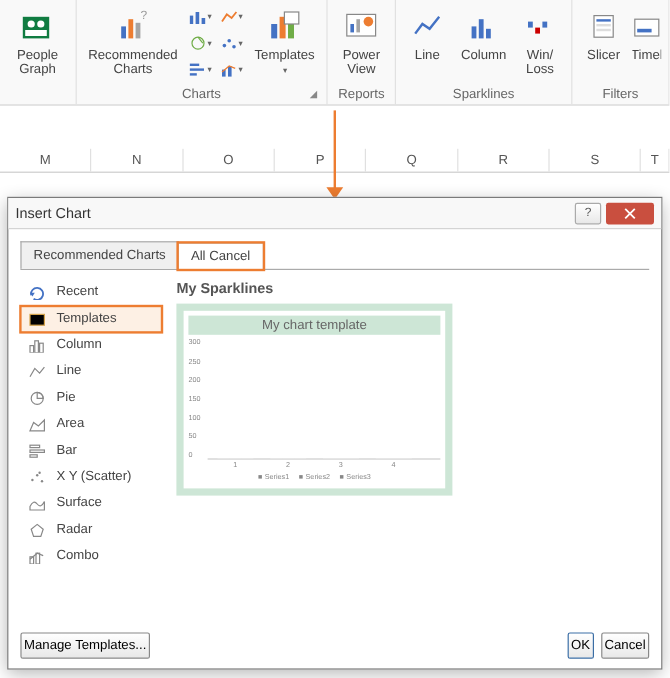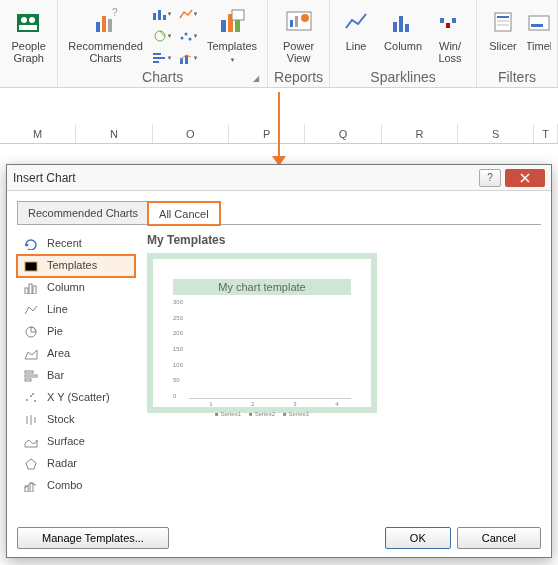--- a/index.html
+++ b/index.html
@@ -1,21 +1,21 @@
 <!DOCTYPE html>
 <html><head>
 <meta charset="utf-8">
 <style>
 * { margin: 0; padding: 0; box-sizing: border-box; font-family: 'Segoe UI', Tahoma, sans-serif; }
 body { background: #fff; width: 558px; height: 565px; overflow: hidden; font-size: 11px; }
 
 
 .ribbon { display: flex; height: 88px; background: #f9f9f9; border-bottom: 1px solid #d4d4d4; }
 .ribbon-group { display: flex; flex-direction: column; align-items: center; border-right: 1px solid #e1e1e1; padding: 4px 6px 0; }
-.ribbon-group-label { font-size: 14px; color: #666; margin-top: auto; padding-bottom: 2px; }
+.ribbon-group-label { font-size: 11px; color: #666; margin-top: auto; padding-bottom: 2px; }
 .ribbon-row { display: flex; gap: 4px; align-items: flex-start; }
 .big-btn { display: flex; flex-direction: column; align-items: center; gap: 2px; padding: 2px 4px; cursor: pointer; }
 .big-btn .icon { width: 32px; height: 32px; display: flex; align-items: center; justify-content: center; }
 .big-btn .lbl { font-size: 11px; color: #444; text-align: center; line-height: 1.1; }
 .small-col { display: flex; flex-direction: column; gap: 2px; }
 .small-btn { width: 22px; height: 20px; display: flex; align-items: center; justify-content: center; cursor: pointer; position: relative; }
 .drop-arrow { font-size: 7px; color: #666; margin-left: 1px; }
 .dbl { position: absolute; right: 8px; bottom: 4px; font-size: 8px; color: #888; }
 
 
@@ -39,37 +39,37 @@
 
 .content { display: flex; flex: 1; margin-top: 8px; gap: 12px; }
 .side-list { width: 118px; }
 .side-item { display: flex; align-items: flex-start; gap: 8px; padding: 4px 6px; font-size: 11px; color: #444; cursor: pointer; }
 .side-item.selected { background: #fdf0e4; outline: 2px solid #ed7d31; outline-offset: -1px; }
 .side-item .si-icon { width: 16px; height: 14px; display: flex; align-items: center; justify-content: center; color: #888; }
 
 .preview { flex: 1; }
 .preview-title { font-weight: bold; font-size: 12px; color: #555; margin-bottom: 6px; }
 .preview-box { width: 230px; height: 160px; background: #cde6d6; padding: 6px; }
-.preview-inner { background: #fff; height: 100%; padding: 20px; }
+.preview-inner { background: #fff; height: 100%; padding: 4px; }
 .preview-inner-title { text-align: center; font-size: 11px; color: #666; margin-bottom: 4px; background: #cde6d6; padding: 2px; }
 .chart-area { height: 100px; position: relative; padding-left: 16px; }
 .y-axis { position: absolute; left: 0; top: 0; height: 100px; display: flex; flex-direction: column; justify-content: space-between; font-size: 6px; color: #888; }
 .bars-row { display: flex; height: 100%; align-items: flex-end; gap: 14px; padding-left: 8px; border-bottom: 1px solid #ccc; }
 .bar-group { display: flex; gap: 0; align-items: flex-end; position: relative; }
 .bar3d { width: 10px; position: relative; }
 .bar3d::before { content: ''; position: absolute; top: -3px; left: 0; width: 10px; height: 3px; background: rgba(255,255,255,0.4); transform: skewX(-45deg); transform-origin: bottom left; }
 .x-labels { display: flex; gap: 14px; padding-left: 24px; font-size: 6px; color: #888; margin-top: 2px; }
 .x-labels span { width: 30px; text-align: center; }
 .legend { text-align: center; font-size: 6px; color: #888; margin-top: 4px; }
 .legend span { margin: 0 4px; }
 .legend span::before { content: '■'; margin-right: 2px; }
 
 .dialog-footer { display: flex; align-items: center; padding-top: 8px; gap: 6px; }
 .dialog-footer .spacer { flex: 1; }
-.btn { padding: 4px 24px; font-size: 11px; border: 1px solid #888; background: linear-gradient(#fff,#e8e8e8); cursor: pointer; border-radius: 2px; }
+.btn { padding: 4px 2px; font-size: 11px; border: 1px solid #888; background: linear-gradient(#fff,#e8e8e8); cursor: pointer; border-radius: 2px; }
 .btn.primary { border: 1px solid #3b6ea5; margin-left: 48px; }
 
 
 .arrow-line { position: absolute; background: #ed7d31; }
 .arrow-head { position: absolute; width: 0; height: 0; }
 .arrow1 { left: 278px; top: 92px; width: 2px; height: 66px; }
 .arrow1-head { left: 272px; top: 156px; border-left: 7px solid transparent; border-right: 7px solid transparent; border-top: 10px solid #ed7d31; }
 .arrow2 { left: 172px; top: 195px; width: 108px; height: 2px; transform: rotate(-14deg); transform-origin: right center; }
 .arrow2b { left: 130px; top: 210px; width: 2px; height: 44px; background: #ed7d31; position: absolute; transform: rotate(22deg); }
 .arrow2-head { left: 116px; top: 250px; border-left: 6px solid transparent; border-right: 6px solid transparent; border-top: 9px solid #ed7d31; transform: rotate(-22deg); }
@@ -352,30 +352,20 @@
                 <circle cx="7" cy="4" r="1" fill="#888"></circle>
                 <circle cx="11" cy="9" r="1" fill="#888"></circle>
                 <circle cx="9" cy="2" r="1" fill="#888"></circle>
               </svg>
             </span>
             <span>X Y (Scatter)</span>
           </div>
         <div class="side-item">
             <span class="si-icon">
               <svg width="14" height="12">
-                <line x1="3" y1="2" x2="3" y2="10" stroke="#888"></line>
-                <line x1="7" y1="1" x2="7" y2="11" stroke="#888"></line>
-                <line x1="11" y1="3" x2="11" y2="9" stroke="#888"></line>
-              </svg>
-            </span>
-            <span>Stock</span>
-          </div>
-        <div class="side-item">
-            <span class="si-icon">
-              <svg width="14" height="12">
                 <path d="M1 8 Q4 2 7 6 T13 4 L13 11 L1 11 Z" fill="none" stroke="#888"></path>
               </svg>
             </span>
             <span>Surface</span>
           </div>
         <div class="side-item">
             <span class="si-icon">
               <svg width="14" height="12">
                 <polygon points="7,1 12,5 10,11 4,11 2,5" fill="none" stroke="#888"></polygon>
               </svg>
@@ -388,21 +378,21 @@
                 <rect x="1" y="6" width="3" height="6" fill="none" stroke="#888"></rect>
                 <rect x="6" y="3" width="3" height="9" fill="none" stroke="#888"></rect>
                 <polyline points="1,8 7,3 12,5" fill="none" stroke="#888"></polyline>
               </svg>
             </span>
             <span>Combo</span>
           </div>
       </div>
 
       <div class="preview">
-        <div class="preview-title">My Templates</div>
+        <div class="preview-title">My Sparklines</div>
         <div class="preview-box">
           <div class="preview-inner">
             <div class="preview-inner-title">My chart template</div>
             <div class="chart-area">
               <div class="y-axis" id="yaxis">
                   <span>300</span>
                   <span>250</span>
                   <span>200</span>
                   <span>150</span>
                   <span>100</span>

